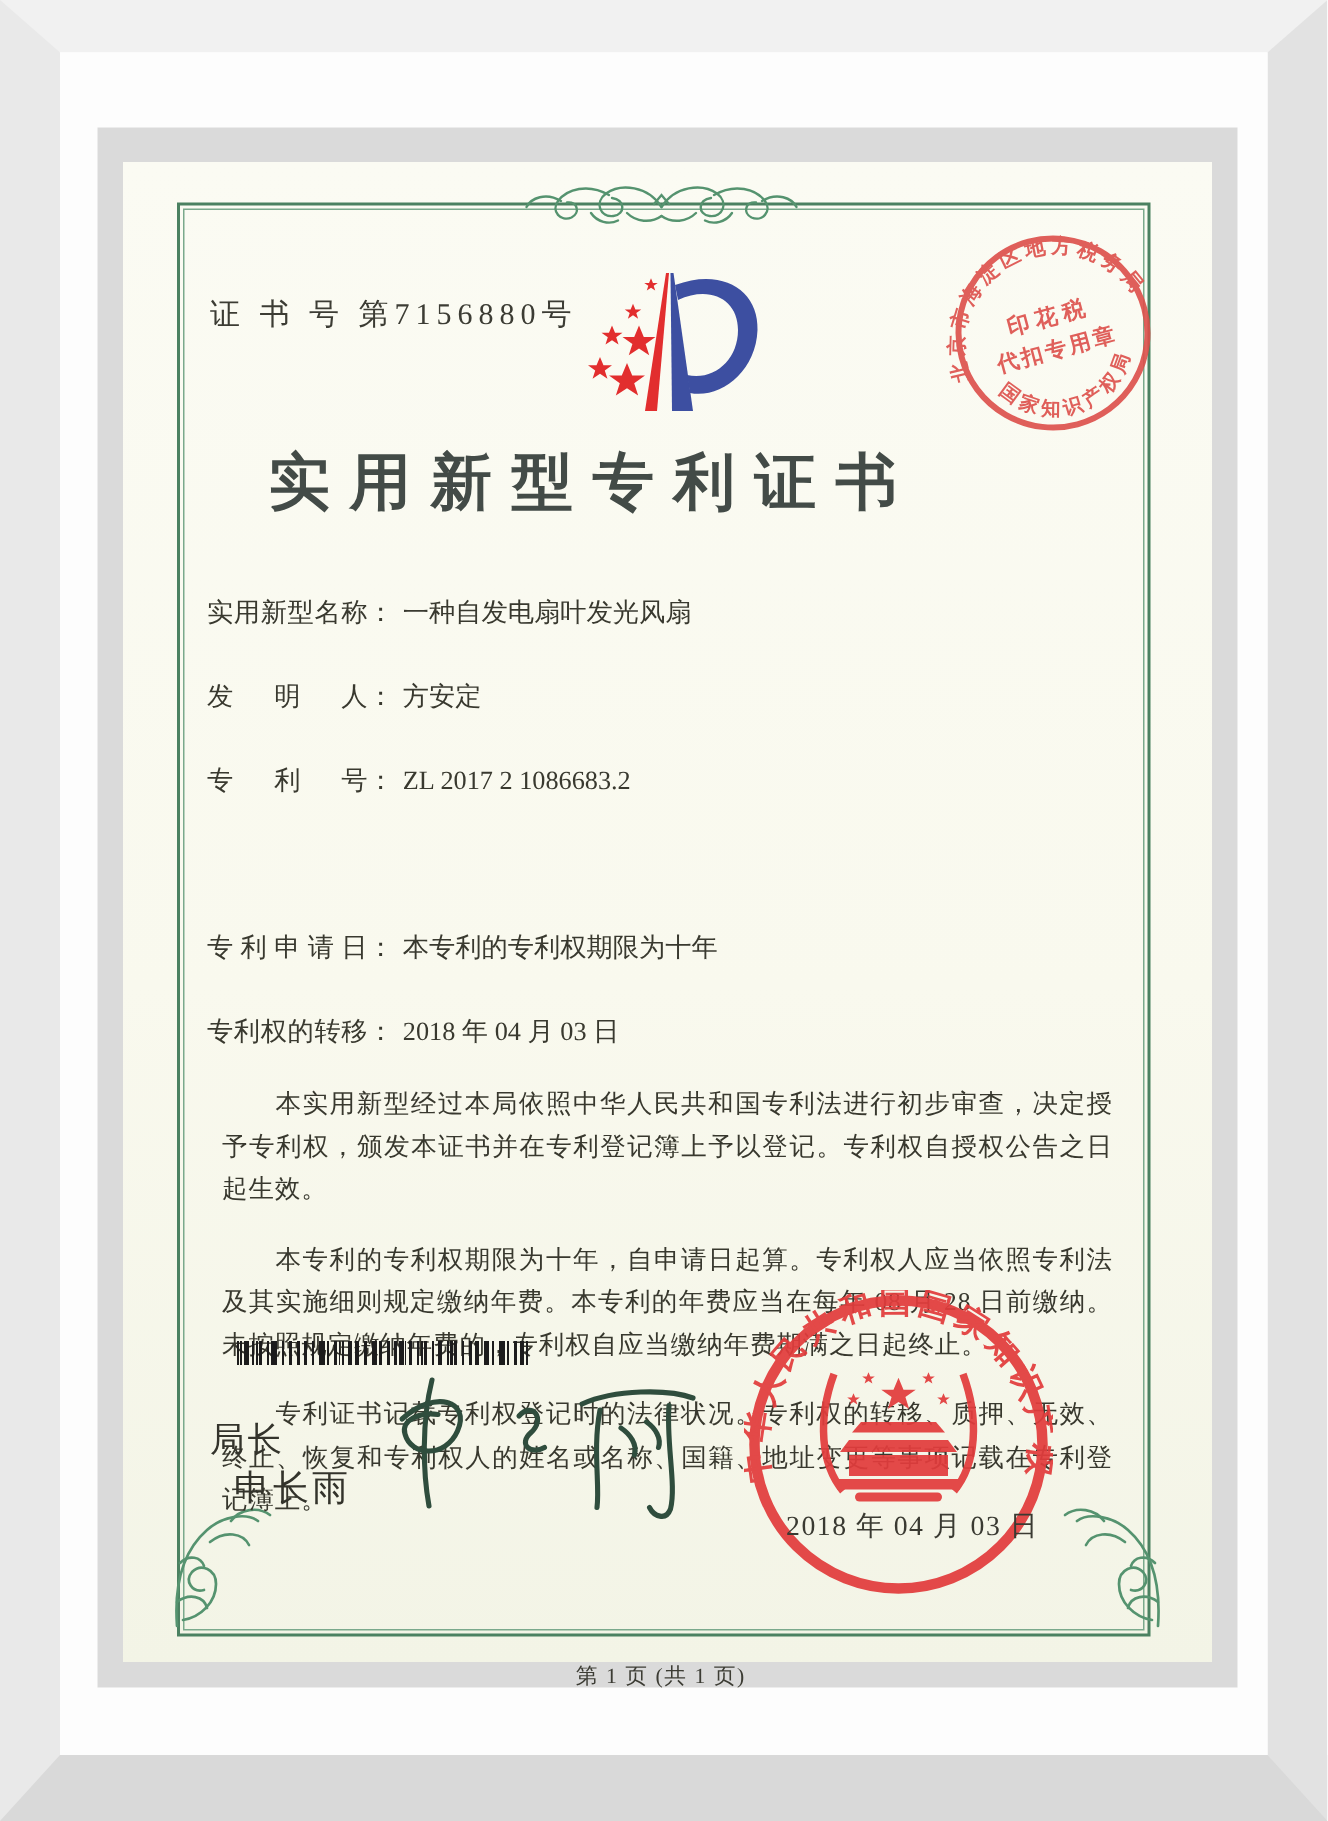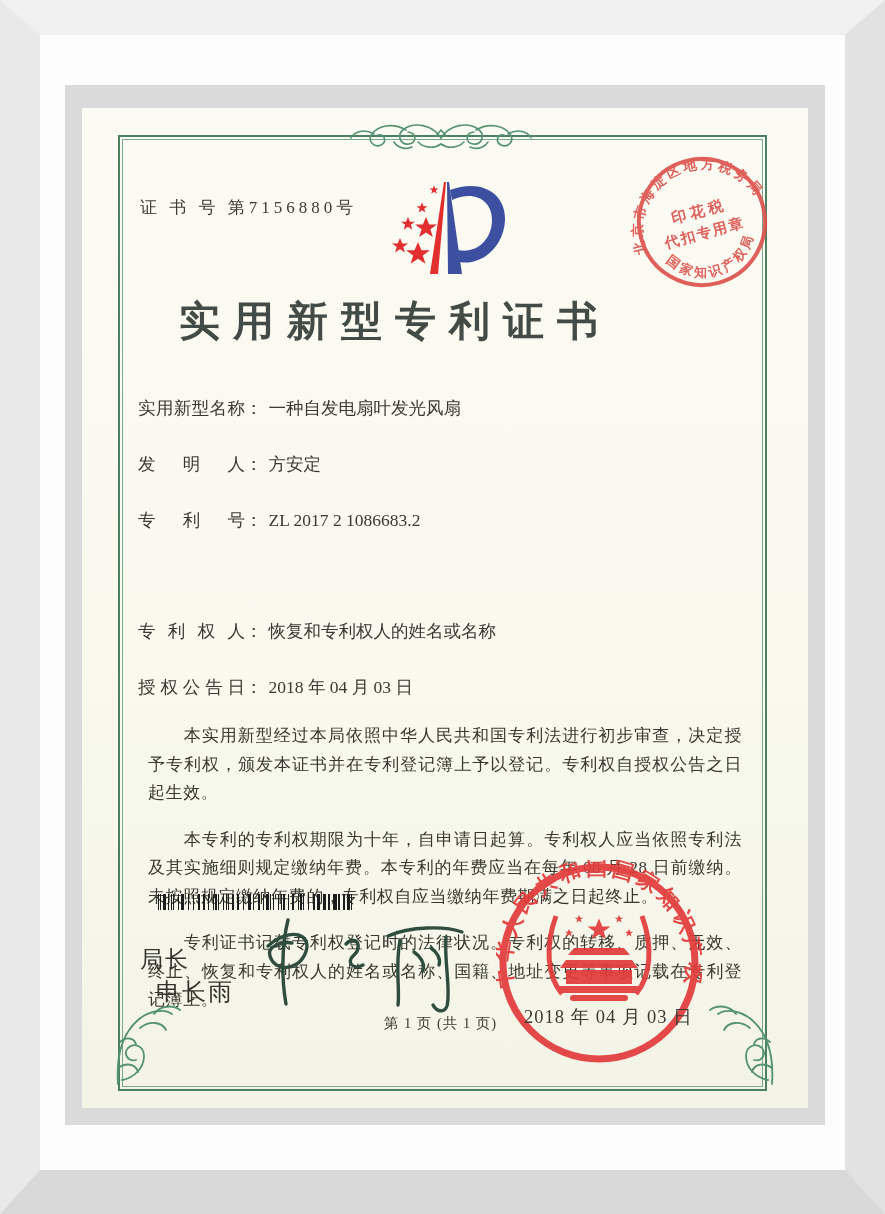--- a/index.html
+++ b/index.html
@@ -14,41 +14,41 @@
   .frame-shadow{position:absolute;inset:0;border-style:solid;border-color:#dadada;
       border-width:23px 17px 17px 17px;}
   .paper{position:absolute;inset:0;
       background:linear-gradient(180deg,#fbfbf3 0%,#f9f9ee 55%,#f3f4e6 100%);}
   
   .green-frame{position:absolute;left:36px;top:27px;width:645px;height:952px;
       border:2px solid #4b8161;}
   .green-inner{position:absolute;inset:2px;border:1px solid #7aa98c;}
   .ornament{position:absolute;pointer-events:none;}
   
-  .cert-no{position:absolute;left:58px;top:88px;font-size:17px;letter-spacing:4px;color:#3c3c34;}
+  .cert-no{position:absolute;left:58px;top:88px;font-size:20px;letter-spacing:4px;color:#3c3c34;}
   .logo{position:absolute;left:300px;top:68px;}
   .title{position:absolute;left:36px;top:186px;width:554px;text-align:center;
       font-size:41px;font-weight:bold;letter-spacing:13px;color:#434b47;}
   .field{position:absolute;left:56px;font-size:17.5px;color:#39392f;white-space:nowrap;}
   .field .lab{display:inline-block;width:107px;text-align:justify;text-align-last:justify;vertical-align:bottom;}
   .field .colon{margin-right:6px;}
   .paras{position:absolute;left:48px;top:596px;width:630px;font-size:17px;
       line-height:28.5px;color:#38382e;text-align:justify;letter-spacing:0.6px;}
   .paras p{margin:18px;text-indent:2.1em;}
   .barcode{position:absolute;left:76px;top:786px;width:194px;height:16px;background:
       repeating-linear-gradient(90deg,#1c1c1c 0 1.5px,transparent 1.5px 5px),
       repeating-linear-gradient(90deg,transparent 0 2px,#1c1c1c 2px 3px,transparent 3px 11px),
       repeating-linear-gradient(90deg,transparent 0 6px,#1c1c1c 6px 8px,transparent 8px 17px);}
   .officer-title{position:absolute;left:58px;top:836px;font-size:23px;color:#33332b;letter-spacing:2px;}
   .officer-name{position:absolute;left:58px;top:868px;font-size:24px;color:#33332b;letter-spacing:2px;margin-left:16px;}
   .signature{position:absolute;left:168px;top:796px;}
   .main-seal{position:absolute;left:414px;top:752px;opacity:.93;}
   .seal-date{position:absolute;left:442px;top:896px;width:220px;font-size:18.5px;
       color:#3a3a32;letter-spacing:1px;z-index:3;}
-  .footer{position:absolute;left:36px;top:906px;width:645px;text-align:center;
+  .footer{position:absolute;left:36px;top:1000px;width:645px;text-align:center;
       font-size:14.5px;color:#3c3c34;letter-spacing:1px;}
   .tax-stamp{position:absolute;left:544px;top:38px;transform:rotate(-15deg);opacity:.9;}
 </style>
 </head>
 <body>
 
 <div class="page">
   <div class="frame-bevel">
     <div class="frame-mat">
       <div class="frame-shadow">
@@ -134,24 +134,24 @@
           <div class="field" style="top:288px;">
             <span class="lab">实用新型名称</span><span class="colon">：</span><span>一种自发电扇叶发光风扇</span>
           </div>
           <div class="field" style="top:344px;">
             <span class="lab">发明人</span><span class="colon">：</span><span>方安定</span>
           </div>
           <div class="field" style="top:400px;">
             <span class="lab">专利号</span><span class="colon">：</span><span>ZL 2017 2 1086683.2</span>
           </div>
           <div class="field" style="top:511px;">
-            <span class="lab">专利权人</span><span class="colon">：</span><span>恢复和专利权人的姓名或名称</span>
+            <span class="lab">专利申请日</span><span class="colon">：</span><span>本专利的专利权期限为十年</span>
           </div>
           <div class="field" style="top:567px;">
-            <span class="lab">授权公告日</span><span class="colon">：</span><span>2018 年 04 月 03 日</span>
+            <span class="lab">专利权的转移</span><span class="colon">：</span><span>2018 年 04 月 03 日</span>
           </div>
 
           <div class="paras">
             <p>本实用新型经过本局依照中华人民共和国专利法进行初步审查，决定授予专利权，颁发本证书并在专利登记簿上予以登记。专利权自授权公告之日起生效。</p>
             <p>本专利的专利权期限为十年，自申请日起算。专利权人应当依照专利法及其实施细则规定缴纳年费。本专利的年费应当在每年 08 月 28 日前缴纳。未按照规定缴纳年费的，专利权自应当缴纳年费期满之日起终止。</p>
             <p>专利证书记载专利权登记时的法律状况。专利权的转移、质押、无效、终止、恢复和专利权人的姓名或名称、国籍、地址变更等事项记载在专利登记簿上。</p>
           </div>
 
           <div class="barcode"></div>
 

